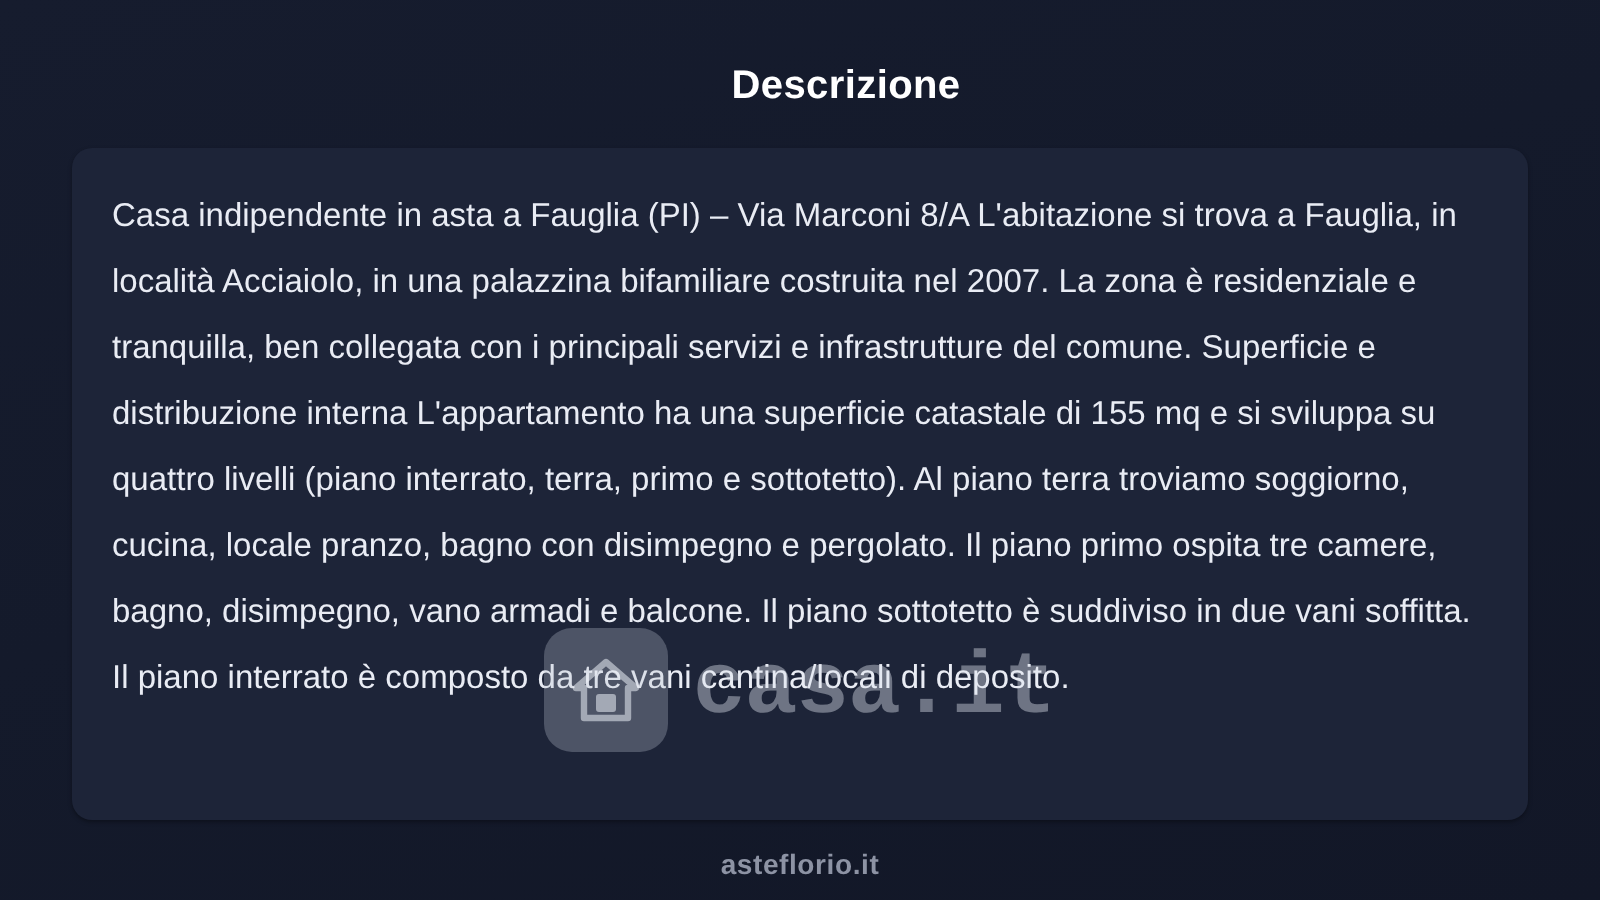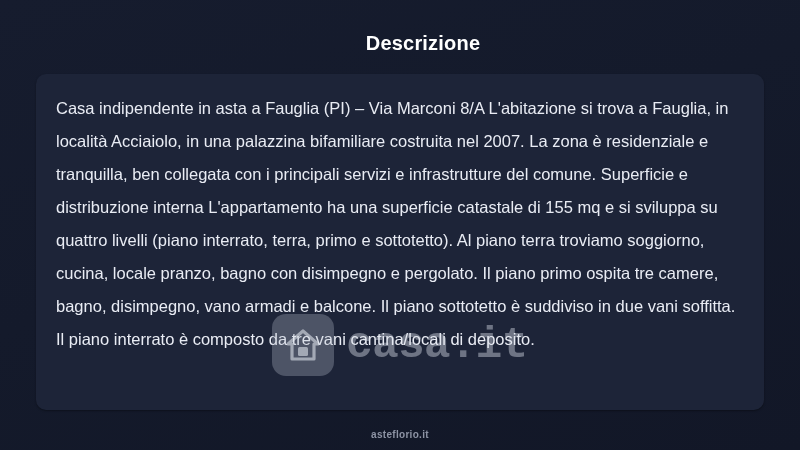--- a/index.html
+++ b/index.html
@@ -82,21 +82,21 @@
     letter-spacing: -0.5px;
     font-family: Liberation Mono, monospace;
   }
   .footer {
     position: absolute;
     left: 0;
     width: 100%;
     bottom: 10px;
     text-align: center;
     color: #8d93a4;
-    font-size: 10px;
+    font-size: 14px;
     font-weight: bold;
     letter-spacing: 0.3px;
   }
 </style>
 </head>
 <body>
 
 <div class="page">
 
   <div class="title">Descrizione</div>

